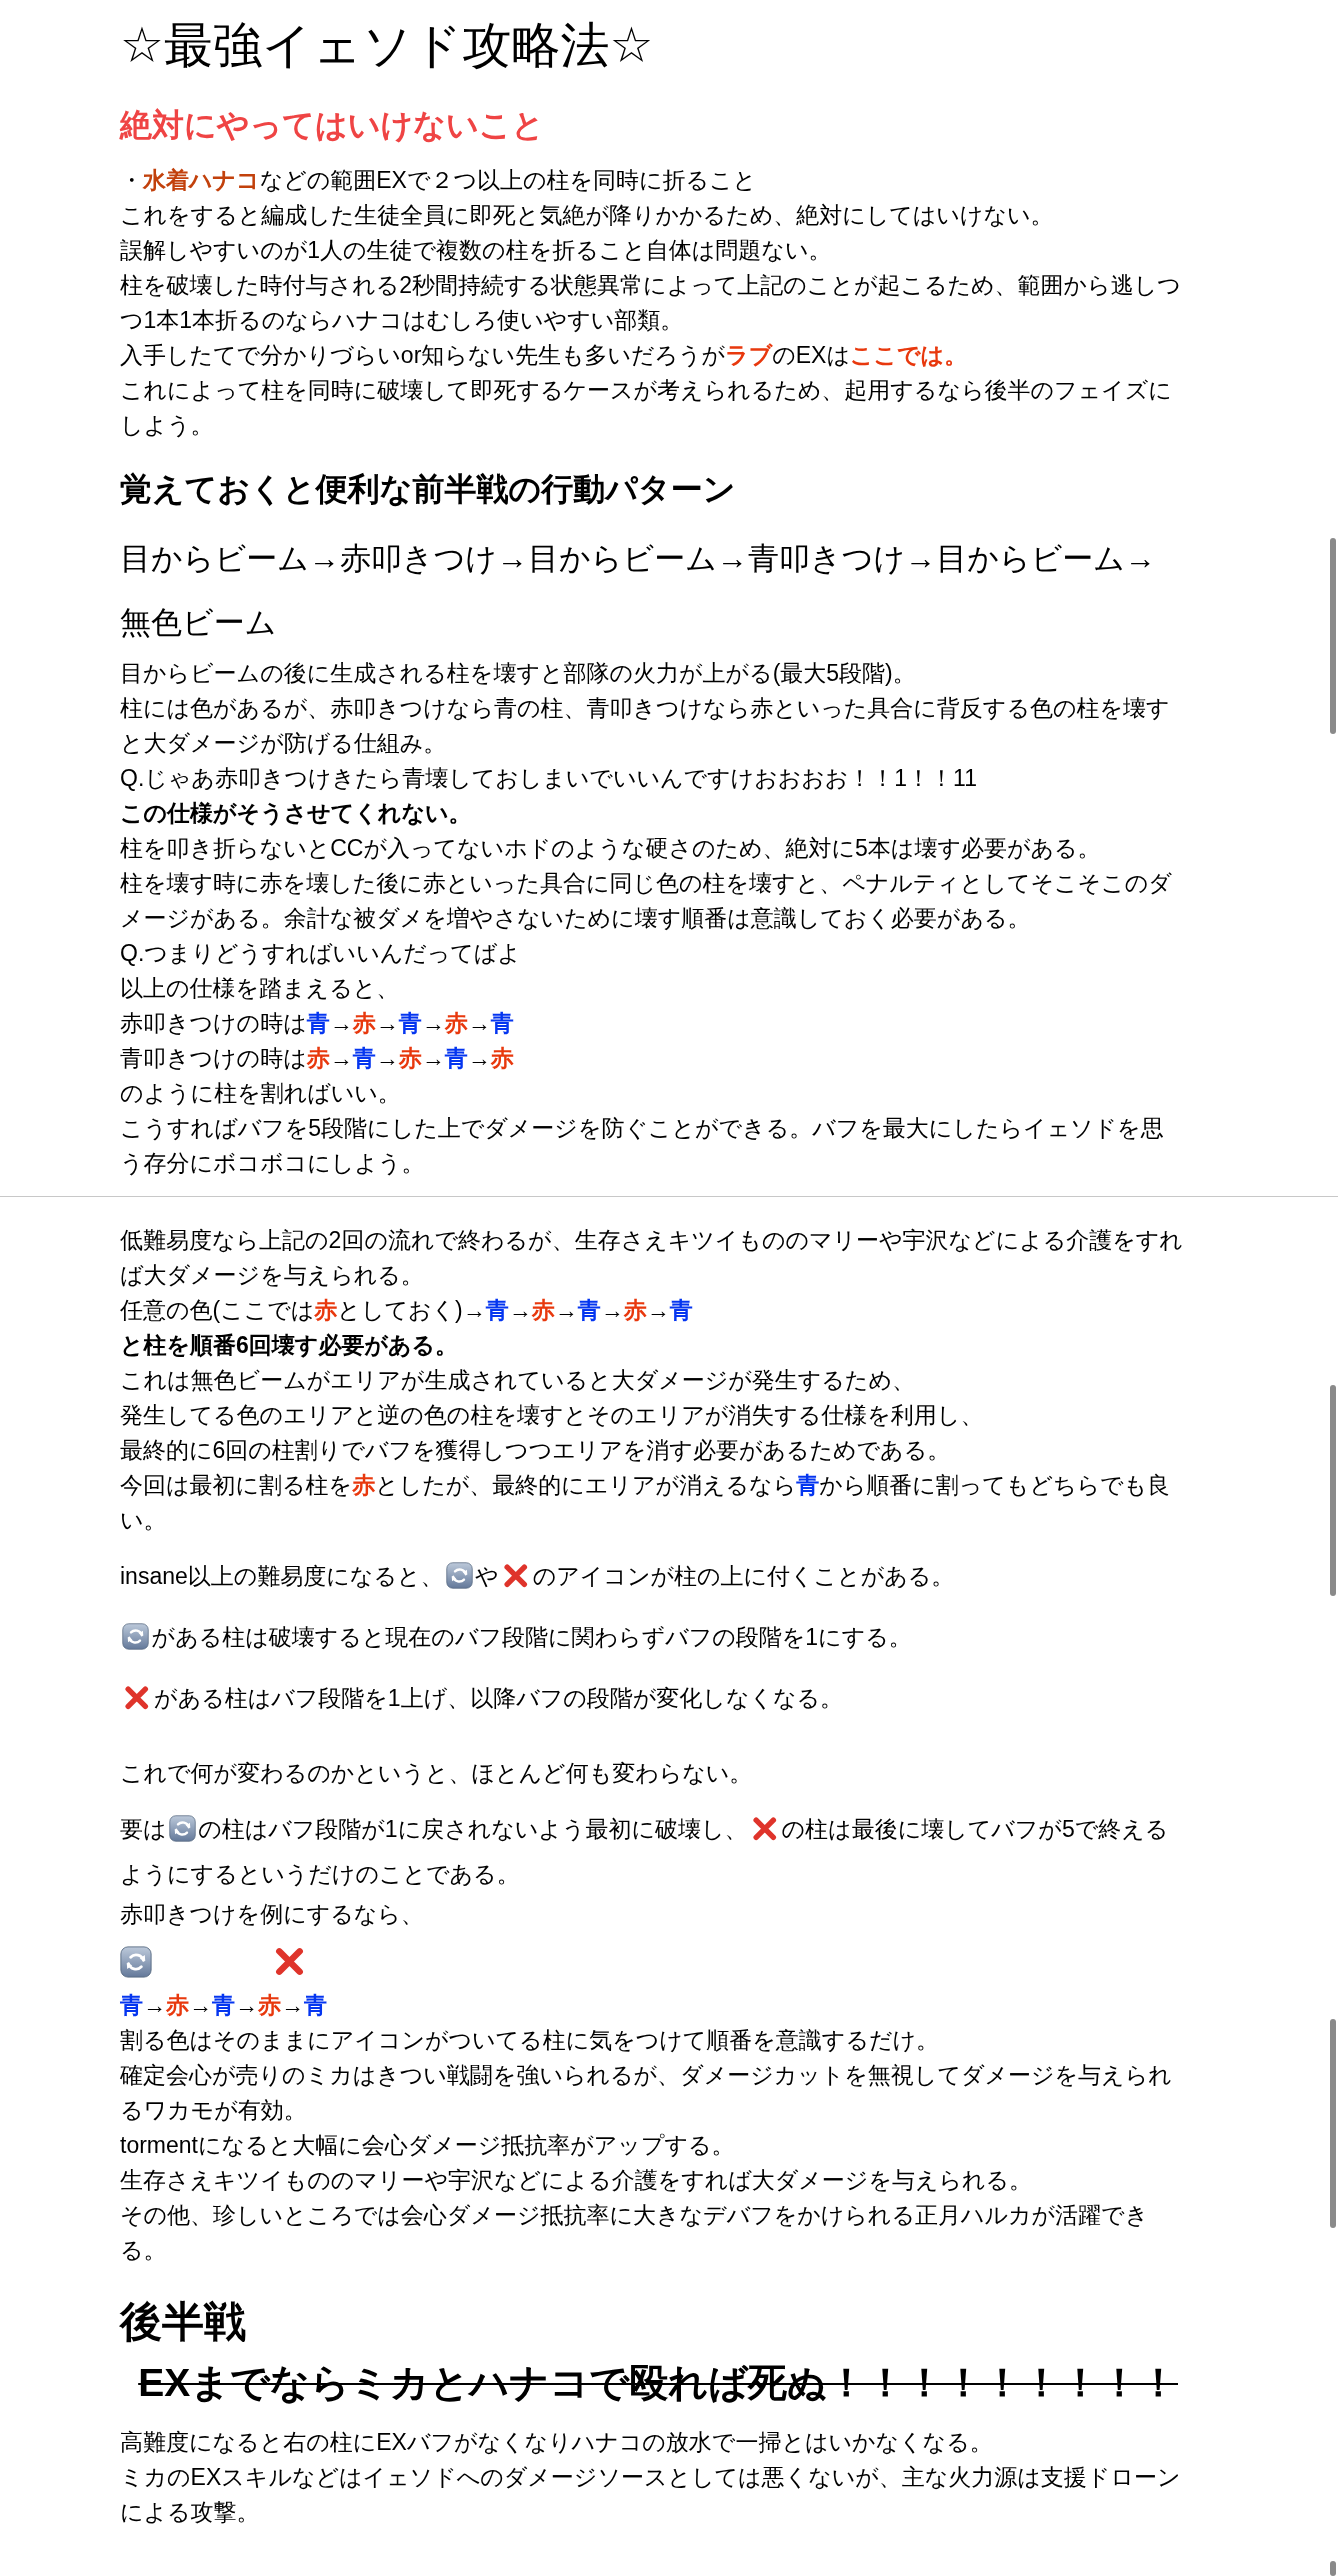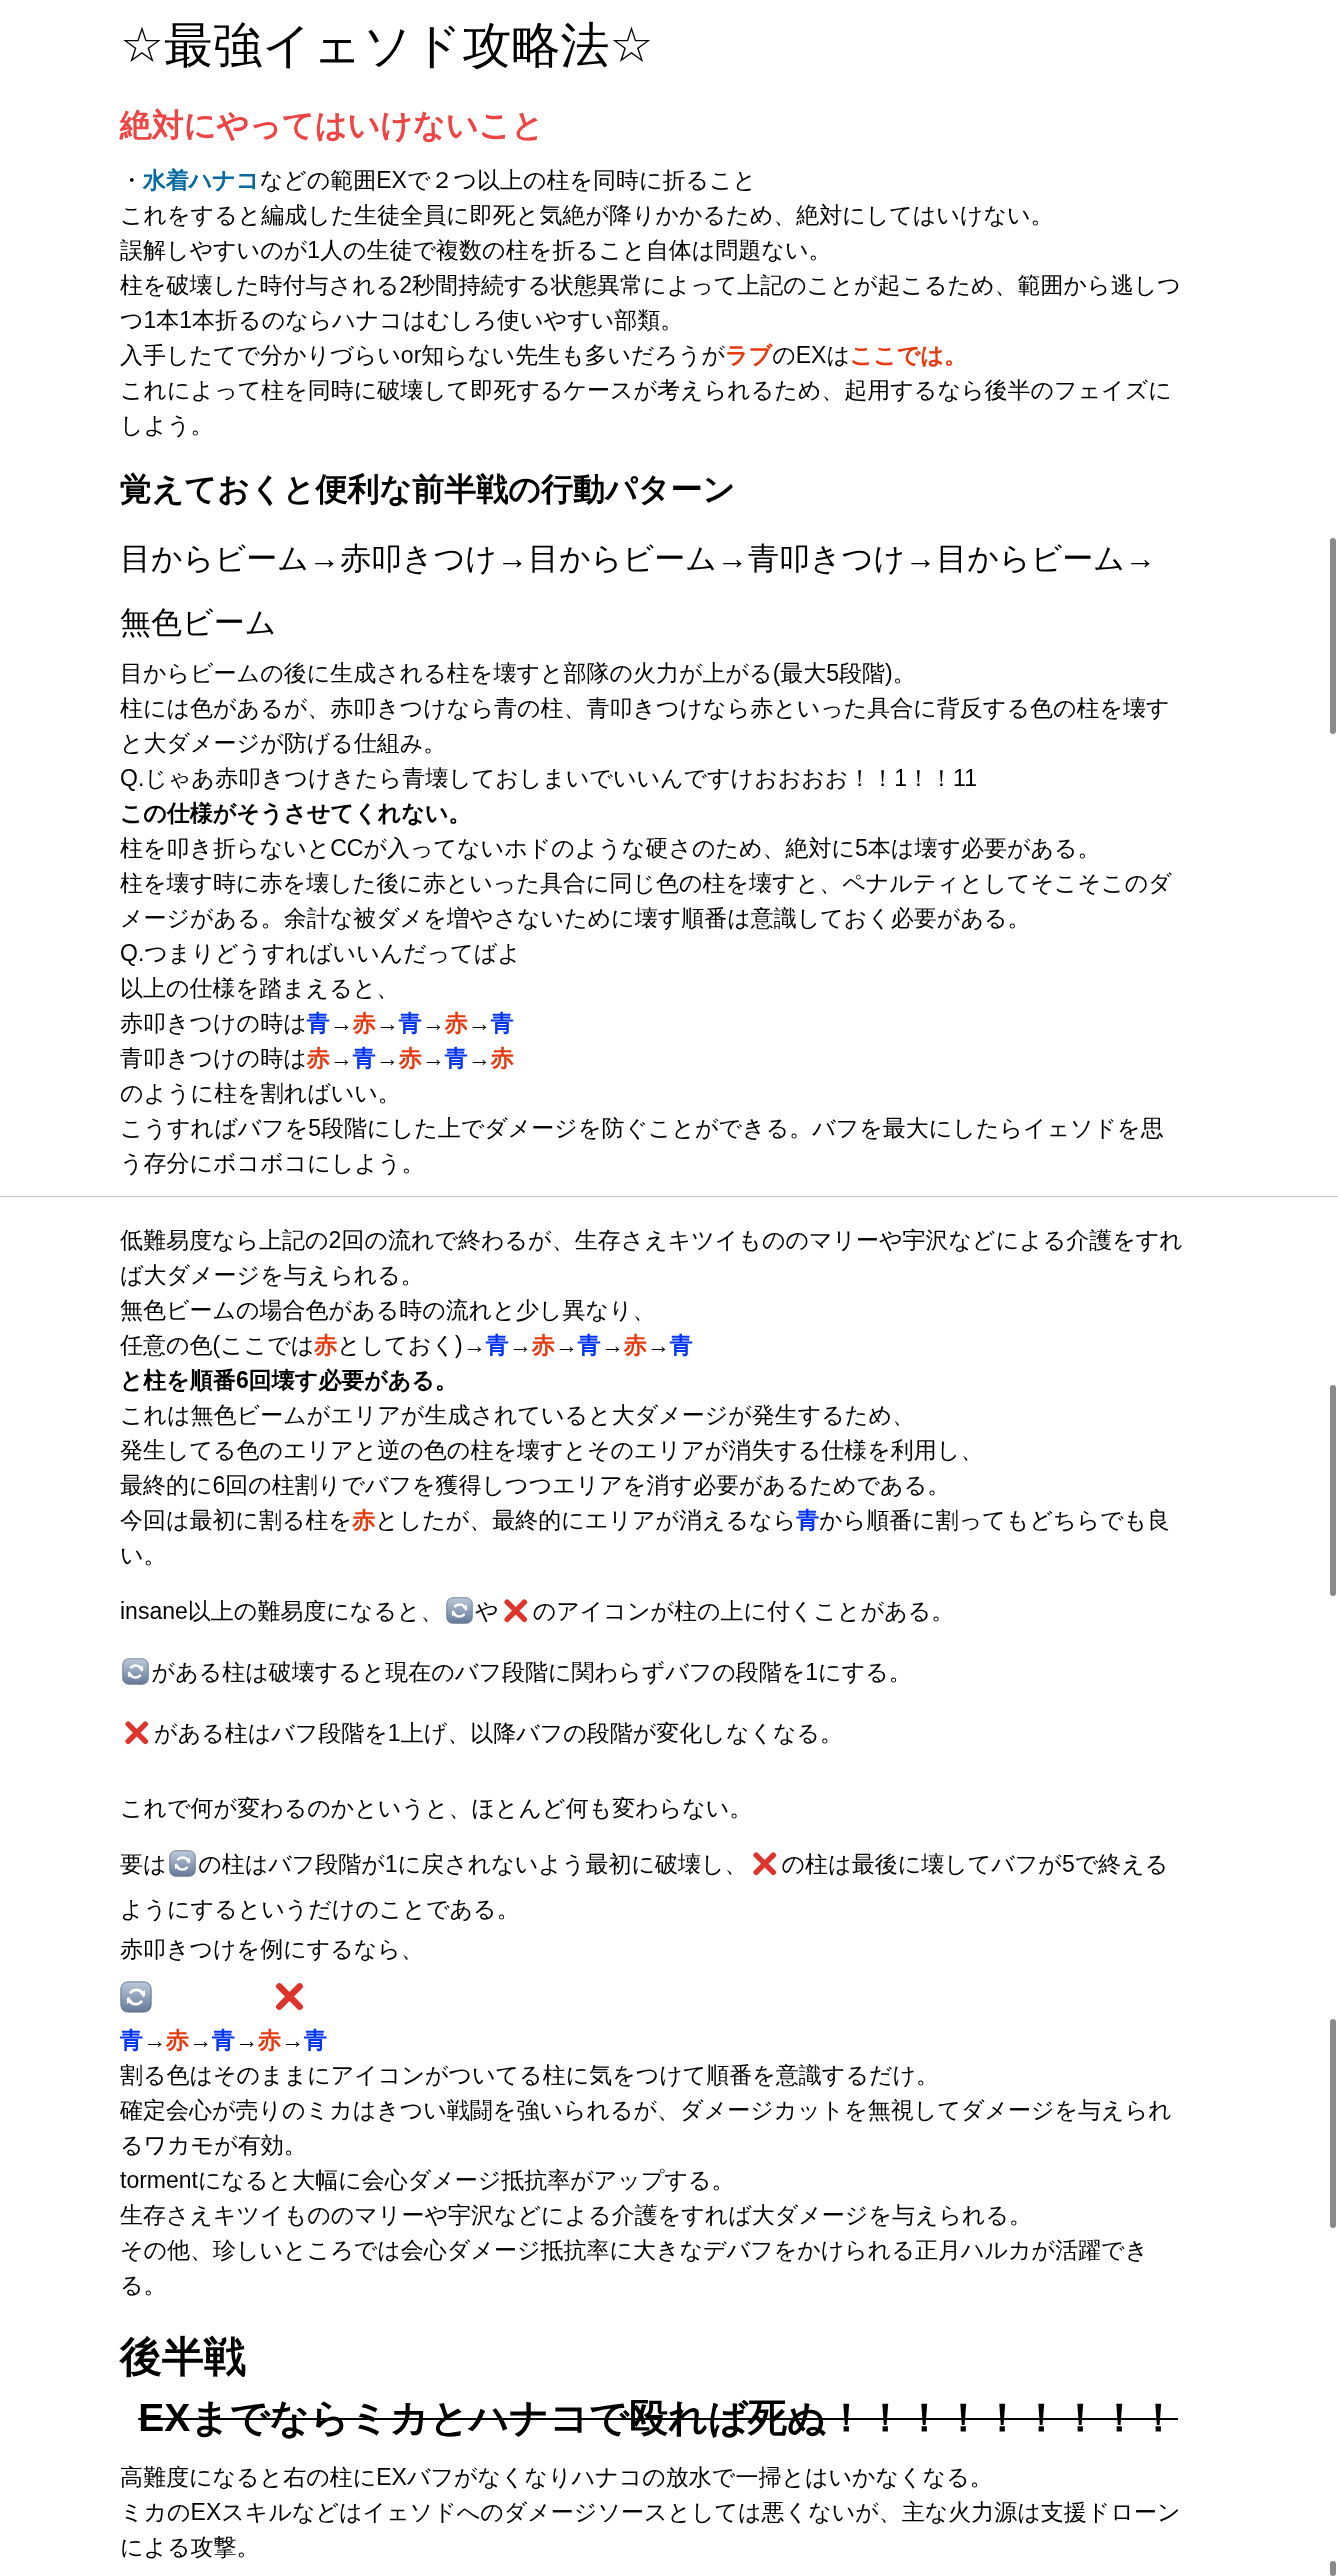--- a/index.html
+++ b/index.html
@@ -42,21 +42,21 @@
     border-radius:3.4px;
     background:#8a8a8a;
   }
 </style>
 </head>
 <body>
 
 <main class="doc">
     <div class="title">☆最強イェソド攻略法☆</div>
     <div class="h-red" style="color: #ef4444;">絶対にやってはいけないこと</div>
-    <p class="line"><span>・</span><span style="color: #0369a1; font-weight: 700;">水着ハナコ</span><span>などの範囲EXで２つ以上の柱を同時に折ること</span></p>
+    <p class="line"><span>・</span><span style="color: #c2410c; font-weight: 700;">水着ハナコ</span><span>などの範囲EXで２つ以上の柱を同時に折ること</span></p>
     <p class="line"><span>これをすると編成した生徒全員に即死と気絶が降りかかるため、絶対にしてはいけない。</span></p>
     <p class="line"><span>誤解しやすいのが1人の生徒で複数の柱を折ること自体は問題ない。</span></p>
     <p class="line"><span>柱を破壊した時付与される2秒間持続する状態異常によって上記のことが起こるため、範囲から逃しつつ1本1本折るのならハナコはむしろ使いやすい部類。</span></p>
     <p class="line"><span>入手したてで分かりづらいor知らない先生も多いだろうが</span><span style="color: rgb(232, 56, 13); font-weight: 700;">ラブ</span><span>のEXは</span><span style="color: rgb(232, 56, 13); font-weight: 700;">ここでは。</span></p>
     <p class="line"><span>これによって柱を同時に破壊して即死するケースが考えられるため、起用するなら後半のフェイズにしよう。</span></p>
     <div class="h2">覚えておくと便利な前半戦の行動パターン</div>
     <div class="big">目からビーム→赤叩きつけ→目からビーム→青叩きつけ→目からビーム→無色ビーム</div>
     <p class="line"><span>目からビームの後に生成される柱を壊すと部隊の火力が上がる(最大5段階)。</span></p>
     <p class="line"><span>柱には色があるが、赤叩きつけなら青の柱、青叩きつけなら赤といった具合に背反する色の柱を壊すと大ダメージが防げる仕組み。</span></p>
     <p class="line"><span>Q.じゃあ赤叩きつけきたら青壊しておしまいでいいんですけおおおお！！1！！11</span></p>
@@ -64,21 +64,20 @@
     <p class="line"><span>柱を叩き折らないとCCが入ってないホドのような硬さのため、絶対に5本は壊す必要がある。</span></p>
     <p class="line"><span>柱を壊す時に赤を壊した後に赤といった具合に同じ色の柱を壊すと、ペナルティとしてそこそこのダメージがある。余計な被ダメを増やさないために壊す順番は意識しておく必要がある。</span></p>
     <p class="line"><span>Q.つまりどうすればいいんだってばよ</span></p>
     <p class="line"><span>以上の仕様を踏まえると、</span></p>
     <p class="line"><span>赤叩きつけの時は</span><span style="color: rgb(4, 53, 240); font-weight: 700;">青</span><span>→</span><span style="color: rgb(232, 56, 13); font-weight: 700;">赤</span><span>→</span><span style="color: rgb(4, 53, 240); font-weight: 700;">青</span><span>→</span><span style="color: rgb(232, 56, 13); font-weight: 700;">赤</span><span>→</span><span style="color: rgb(4, 53, 240); font-weight: 700;">青</span></p>
     <p class="line"><span>青叩きつけの時は</span><span style="color: rgb(232, 56, 13); font-weight: 700;">赤</span><span>→</span><span style="color: rgb(4, 53, 240); font-weight: 700;">青</span><span>→</span><span style="color: rgb(232, 56, 13); font-weight: 700;">赤</span><span>→</span><span style="color: rgb(4, 53, 240); font-weight: 700;">青</span><span>→</span><span style="color: rgb(232, 56, 13); font-weight: 700;">赤</span></p>
     <p class="line"><span>のように柱を割ればいい。</span></p>
     <p class="line"><span>こうすればバフを5段階にした上でダメージを防ぐことができる。バフを最大にしたらイェソドを思う存分にボコボコにしよう。</span></p>
     <div class="divider" style="border-top-color: rgb(200, 200, 200);"></div>
     <p class="line"><span>低難易度なら上記の2回の流れで終わるが、生存さえキツイもののマリーや宇沢などによる介護をすれば大ダメージを与えられる。</span></p>
-    <p class="line"><span>無色ビームの場合色がある時の流れと少し異なり、</span></p>
     <p class="line"><span>任意の色(ここでは</span><span style="color: rgb(232, 56, 13); font-weight: 700;">赤</span><span>としておく)→</span><span style="color: rgb(4, 53, 240); font-weight: 700;">青</span><span>→</span><span style="color: rgb(232, 56, 13); font-weight: 700;">赤</span><span>→</span><span style="color: rgb(4, 53, 240); font-weight: 700;">青</span><span>→</span><span style="color: rgb(232, 56, 13); font-weight: 700;">赤</span><span>→</span><span style="color: rgb(4, 53, 240); font-weight: 700;">青</span></p>
     <p class="line bold">と柱を順番6回壊す必要がある。</p>
     <p class="line"><span>これは無色ビームがエリアが生成されていると大ダメージが発生するため、</span></p>
     <p class="line"><span>発生してる色のエリアと逆の色の柱を壊すとそのエリアが消失する仕様を利用し、</span></p>
     <p class="line"><span>最終的に6回の柱割りでバフを獲得しつつエリアを消す必要があるためである。</span></p>
     <p class="line"><span>今回は最初に割る柱を</span><span style="color: rgb(232, 56, 13); font-weight: 700;">赤</span><span>としたが、最終的にエリアが消えるなら</span><span style="color: rgb(4, 53, 240); font-weight: 700;">青</span><span>から順番に割ってもどちらでも良い。</span></p>
     <div class="gap-s"></div>
     <p class="line has-icon"><span>insane以上の難易度になると、</span><span class="icon refresh"><svg viewBox="0 0 36 36">
     <defs>
       <linearGradient id="refresh-grad" x1="0" y1="0" x2="0" y2="1">

